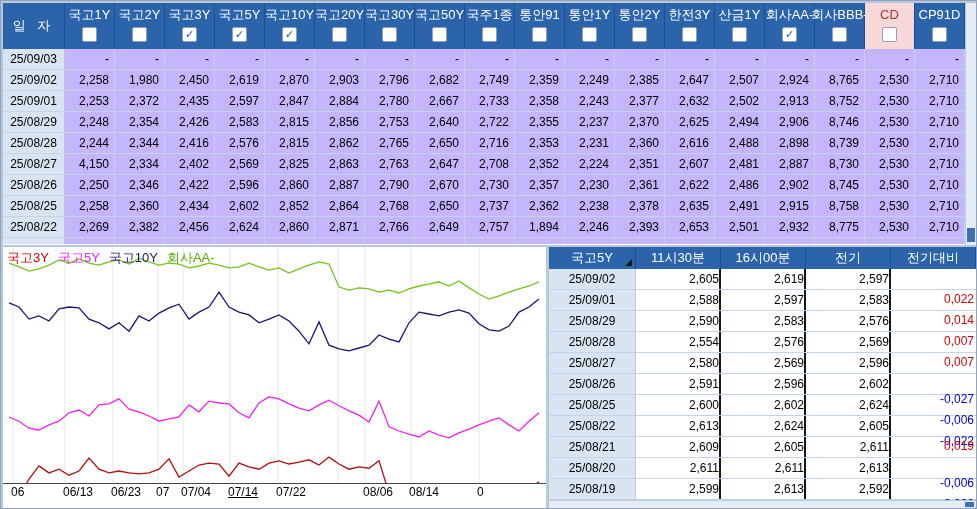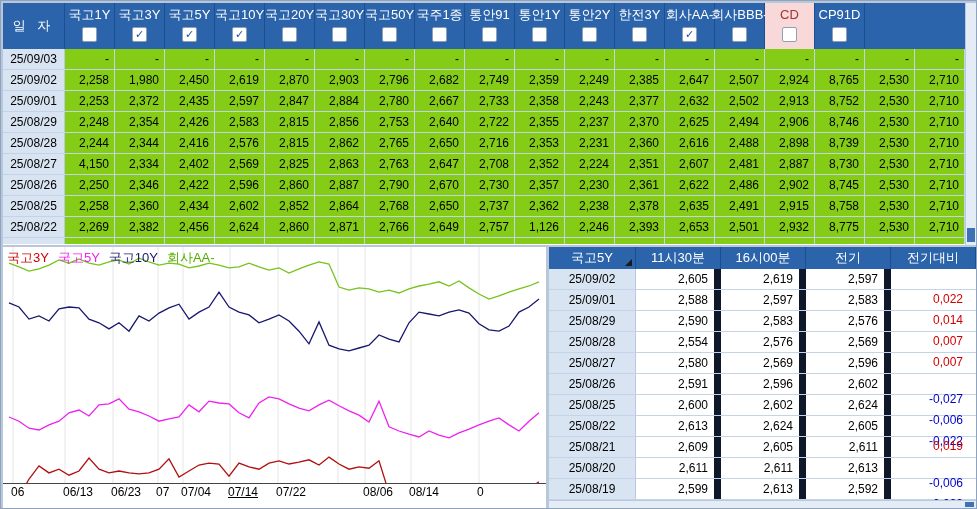--- a/index.html
+++ b/index.html
@@ -9,61 +9,65 @@
   
   .top-area{position:absolute;left:2px;top:2px;width:973px;height:242px;background:#fff;display:flex;overflow:hidden;}
   .grid{width:962px;}
   .thead{display:flex;height:46px;background:#2b64aa;}
   .datehead{width:62px;color:#fff;font-size:13px;text-align:center;line-height:46px;border-right:1px solid #1d4f8f;box-sizing:border-box;letter-spacing:4px;}
   .hcell{width:50px;border-right:1px solid #1d4f8f;box-sizing:border-box;display:flex;flex-direction:column;align-items:center;color:#fff;}
   .hcell .hlabel{height:20px;line-height:23px;font-size:13px;white-space:nowrap;}
   .hcell.cd{background:#f8d8d8;color:#a03434;}
   .checkbox{width:13px;height:13px;background:#fff;border:1px solid #8fa0b6;border-radius:2px;margin-top:4px;
     line-height:12px;text-align:center;font-size:11px;font-weight:bold;color:#1d4f9f;cursor:default;}
-  .trow{display:flex;height:21px;background:#84cc16;border-bottom:1px solid #c5d3e6;box-sizing:border-box;}
+  .trow{display:flex;height:21px;background:#c4b5fd;border-bottom:1px solid #c5d3e6;box-sizing:border-box;}
   .trow.partial{height:6px;overflow:hidden;border-bottom:none;}
   .dcell{width:62px;background:#d9e4f2;border-right:1px solid #b9cade;box-sizing:border-box;text-align:center;line-height:20px;}
   .vcell{width:50px;border-right:1px solid #c5d3e6;box-sizing:border-box;text-align:right;padding-right:5px;line-height:20px;}
   .vscroll{width:11px;height:100%;background:#e4ecf6;border-left:1px solid #b9cade;box-sizing:border-box;position:relative;}
   .vthumb{position:absolute;left:1px;right:1px;bottom:3px;height:14px;background:#3f72b5;}
   
   .chart-panel{position:absolute;left:2px;top:246px;width:543px;height:261px;background:#fff;overflow:hidden;}
   .legend{position:absolute;top:2px;left:4px;display:flex;gap:9px;font-size:13px;z-index:2;white-space:nowrap;}
   .chart-svg{display:block;}
   .xaxis{position:relative;height:17px;border-top:1px solid #444;}
   .xlab{position:absolute;top:1px;font-size:12px;white-space:nowrap;}
   
   .right-panel{position:absolute;left:548px;top:246px;width:427px;height:261px;background:#fff;overflow:hidden;}
   .rhead{display:flex;height:22px;background:#2b64aa;color:#fff;}
   .rhcell{width:85px;text-align:center;line-height:22px;border-right:1px solid #1d4f8f;box-sizing:border-box;font-size:13px;position:relative;}
   .rhcell.first{width:87px;}
   .tri{position:absolute;right:3px;bottom:3px;width:0;height:0;border-left:7px solid transparent;border-bottom:7px solid #1a1a1a;}
   .rrow{display:flex;height:21px;border-bottom:1px solid #c5d3e6;box-sizing:border-box;background:#fff;}
   .rdate{width:87px;background:#d9e4f2;border-right:1px solid #b9cade;box-sizing:border-box;text-align:center;line-height:20px;}
-  .rv{width:85px;border-right:7px solid #0f172a;box-sizing:border-box;text-align:right;padding-right:6px;line-height:20px;}
+  .rv{width:85px;border-right:2px solid #0f172a;box-sizing:border-box;text-align:right;line-height:20px;}
   .rv.pos{color:#d00000;margin-top:20px;}
   .rv.neg{color:#0000c8;margin-top:36px;}
   .hscroll{position:absolute;left:0;right:0;bottom:0;height:8px;background:#e4ecf6;border-top:1px solid #b9cade;box-sizing:border-box;}
   .hthumb{position:absolute;right:2px;bottom:1px;width:9px;height:5px;background:#3f72b5;}
 </style>
 </head>
 <body>
 
 <div class="window">
 
   <div class="top-area">
     <div class="grid">
       <div class="thead">
         <div class="datehead">일 자</div>
 
       <div class="hcell">
             <div class="hlabel">국고1Y</div>
             <div class="checkbox"></div>
           </div>
           <div class="hcell">
+            <div class="hlabel">국고2Y</div>
+            <div class="checkbox"></div>
+          </div>
+          <div class="hcell">
             <div class="hlabel">국고3Y</div>
             <div class="checkbox">✓</div>
           </div>
           <div class="hcell">
             <div class="hlabel">국고5Y</div>
             <div class="checkbox">✓</div>
           </div>
           <div class="hcell">
             <div class="hlabel">국고10Y</div>
             <div class="checkbox">✓</div>
@@ -91,20 +95,24 @@
           <div class="hcell">
             <div class="hlabel">통안1Y</div>
             <div class="checkbox"></div>
           </div>
           <div class="hcell">
             <div class="hlabel">통안2Y</div>
             <div class="checkbox"></div>
           </div>
           <div class="hcell">
             <div class="hlabel">한전3Y</div>
+            <div class="checkbox"></div>
+          </div>
+          <div class="hcell">
+            <div class="hlabel">산금1Y</div>
             <div class="checkbox"></div>
           </div>
           <div class="hcell">
             <div class="hlabel">회사AA-</div>
             <div class="checkbox">✓</div>
           </div>
           <div class="hcell">
             <div class="hlabel">회사BBB-</div>
             <div class="checkbox"></div>
           </div>
@@ -290,21 +298,21 @@
           <div class="dcell">25/08/22</div>
           <div class="vcell">2,269</div>
           <div class="vcell">2,382</div>
           <div class="vcell">2,456</div>
           <div class="vcell">2,624</div>
           <div class="vcell">2,860</div>
           <div class="vcell">2,871</div>
           <div class="vcell">2,766</div>
           <div class="vcell">2,649</div>
           <div class="vcell">2,757</div>
-          <div class="vcell">1,126</div>
+          <div class="vcell">1,894</div>
           <div class="vcell">2,246</div>
           <div class="vcell">2,393</div>
           <div class="vcell">2,653</div>
           <div class="vcell">2,501</div>
           <div class="vcell">2,932</div>
           <div class="vcell">8,775</div>
           <div class="vcell">2,530</div>
           <div class="vcell">2,710</div>
         </div>
         <div class="trow partial">

